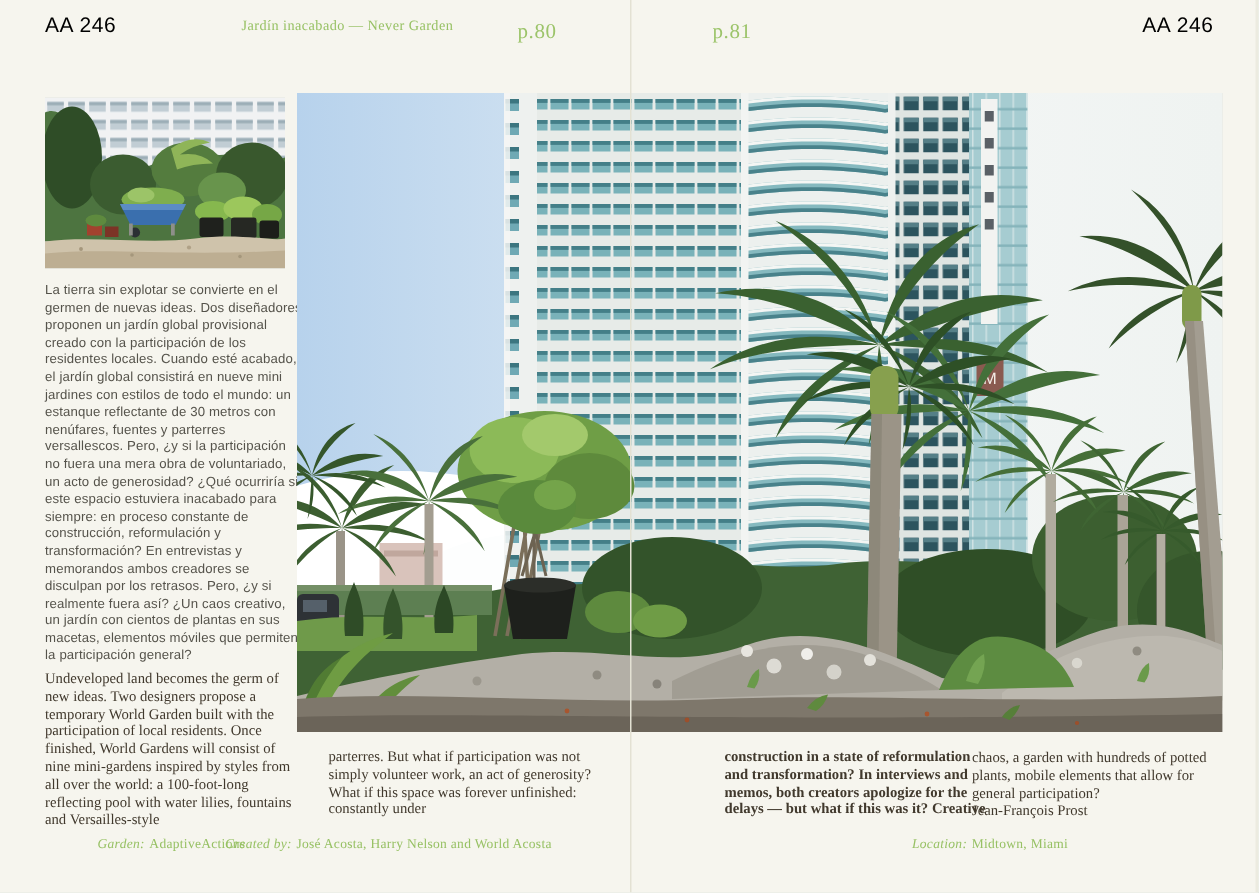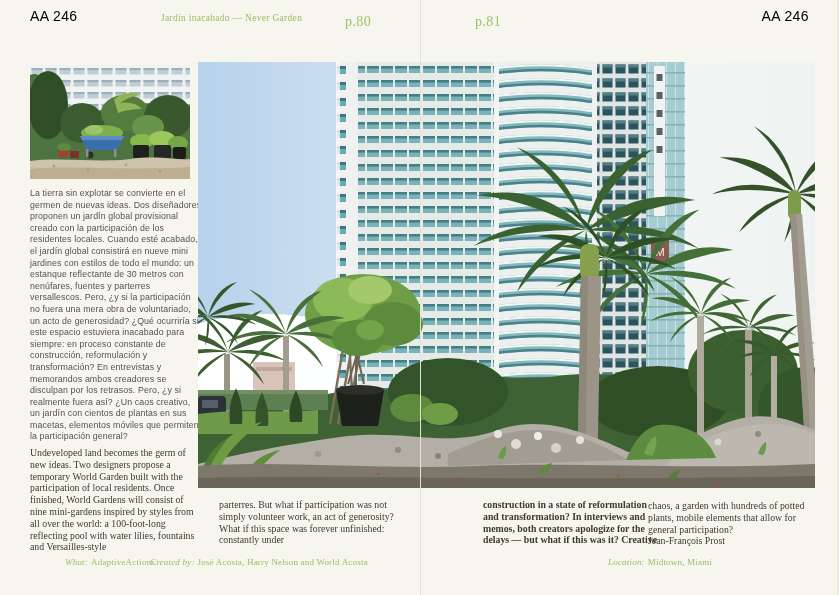--- a/index.html
+++ b/index.html
@@ -302,21 +302,21 @@
       <circle cx="180" cy="412" r="1.6" fill="#a8562f"></circle>
       <circle cx="260" cy="418" r="1.6" fill="#9c4f2b"></circle>
       <circle cx="420" cy="414" r="1.6" fill="#a8562f"></circle>
       <circle cx="520" cy="420" r="1.4" fill="#9c4f2b"></circle>
       <path d="M340,410 q6,-8 14,-9 q-2,7 -8,11 Z" fill="#5f8a3e"></path>
       <path d="M470,416 q5,-7 12,-8 q-2,6 -7,10 Z" fill="#567f39"></path>
     </svg>
   </div>
 
   <div class="footer-item f-actor">
-    <i>What:</i><span>AdaptiveActions</span>
+    <i>Garden:</i><span>AdaptiveActions</span>
   </div>
   <div class="footer-item f-created">
     <i>Created by:</i><span>José Acosta, Harry Nelson and World Acosta</span>
   </div>
   <div class="footer-item f-location">
     <i>Location:</i><span>Midtown, Miami</span>
   </div>
 
   <div class="fold"></div>
   <div class="edge-r"></div>

